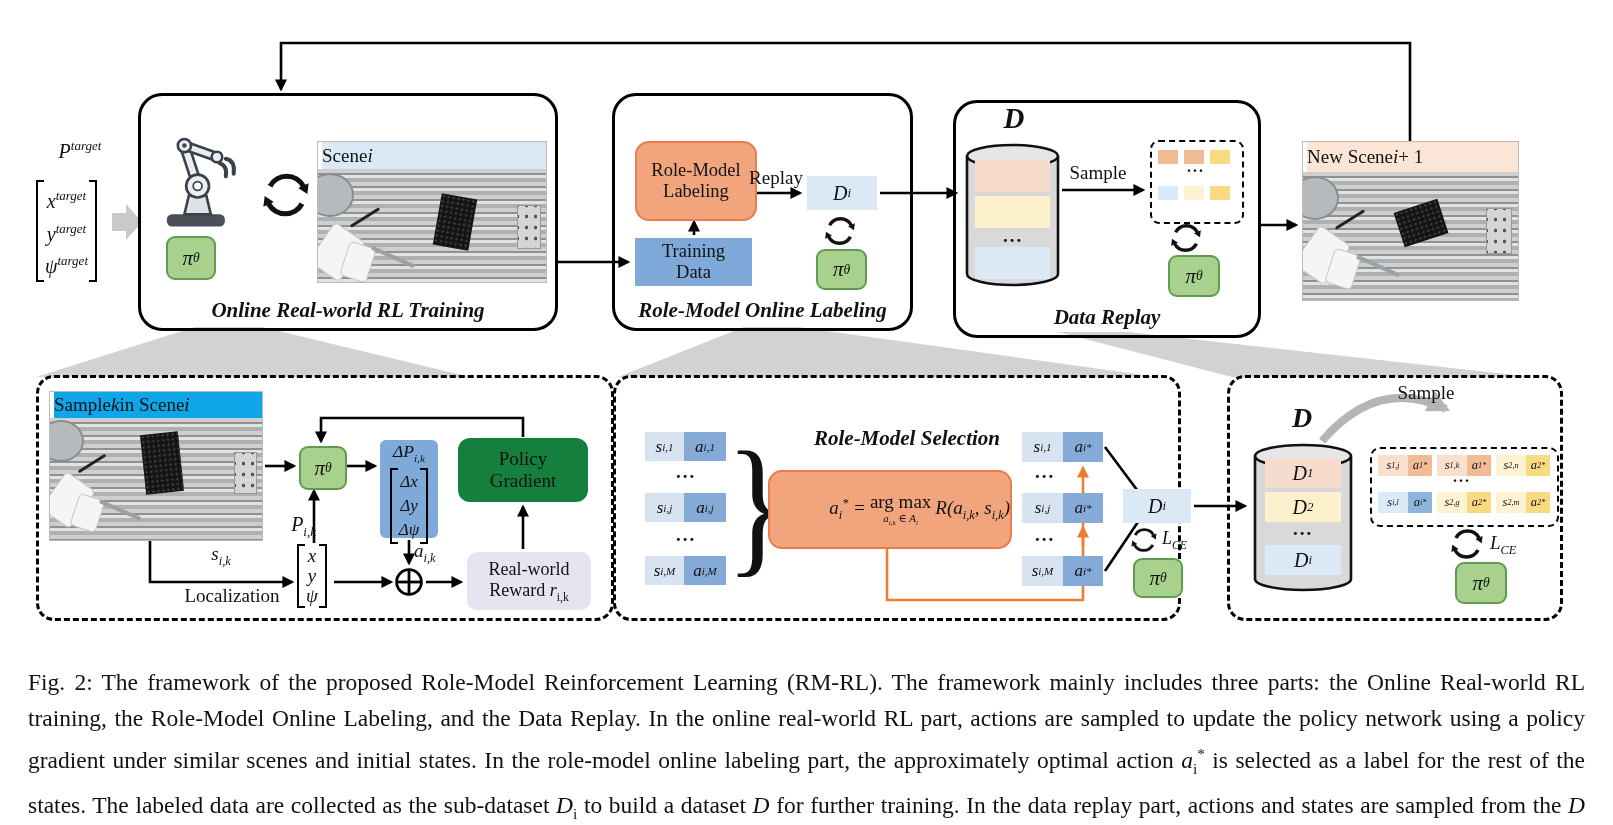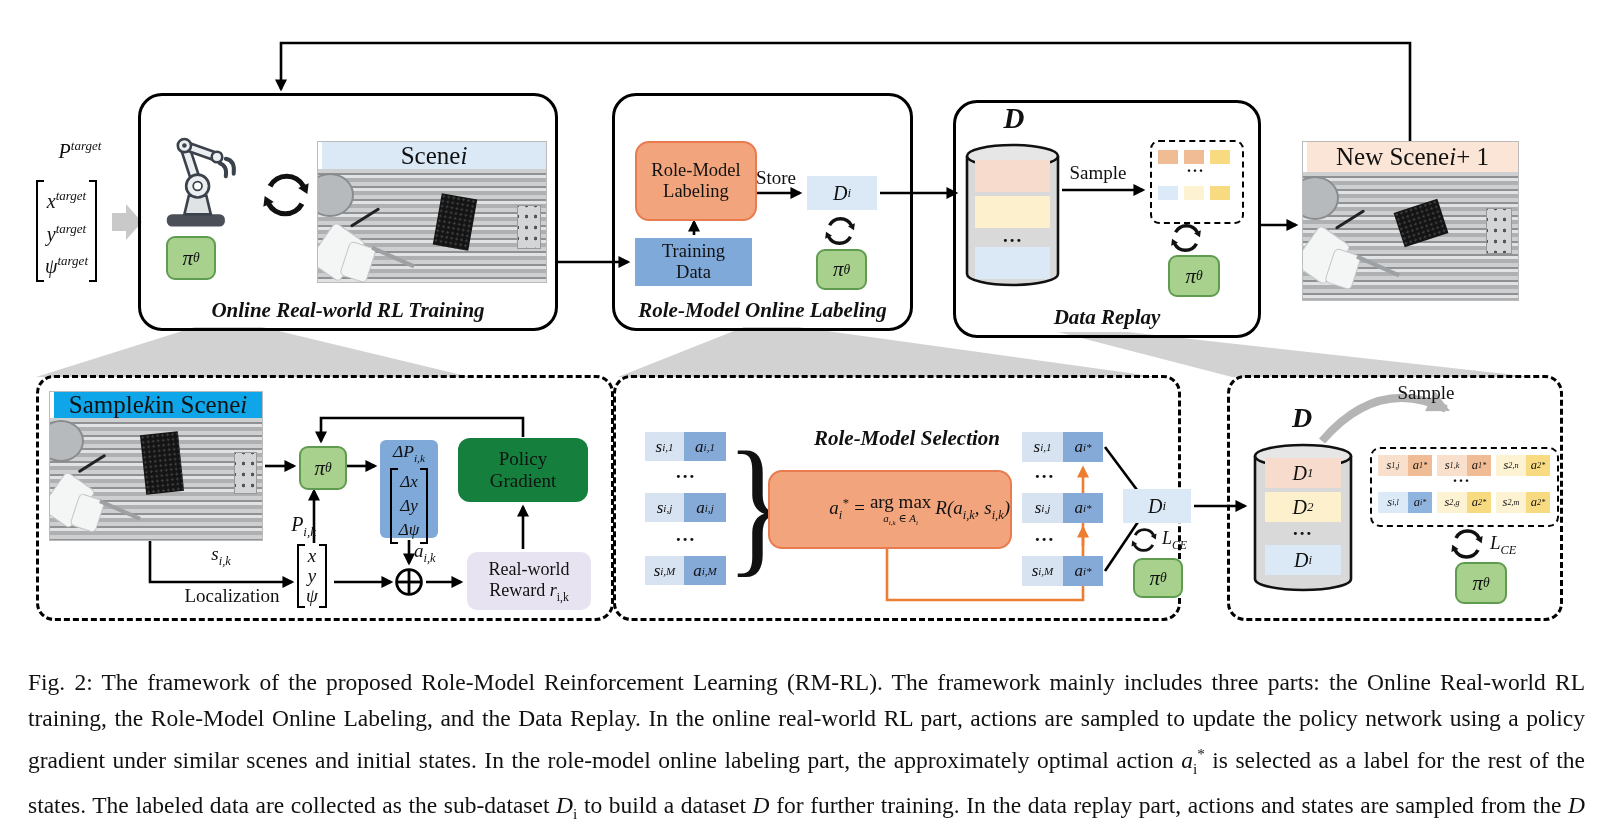--- a/index.html
+++ b/index.html
@@ -18,21 +18,21 @@
   sub{font-size:65%}  sup{font-size:65%}
   .cell{position:absolute;display:flex;align-items:center;justify-content:center;
         font-style:italic;font-size:17px;z-index:3}
   .dots{position:absolute;font-weight:bold;font-size:19px;letter-spacing:2px;z-index:3;text-align:center}
   .mat{position:relative;padding:2px 9px;text-align:center;font-style:italic}
   .mat::before,.mat::after{content:"";position:absolute;top:0;bottom:0;width:6px;border:2.2px solid #000}
   .mat::before{left:0;border-right:none}
   .mat::after{right:0;border-left:none}
   .photo{position:absolute;overflow:hidden;z-index:3;box-shadow:0 0 0 1px #bbb}
   .ph-head{position:absolute;top:0;left:4px;right:0;height:27px;z-index:2;
-           display:flex;align-items:center;justify-content:center;font-size:25px}
+           display:flex;align-items:center;justify-content:flex-start;font-size:19px}
   .ph-body{position:absolute;left:0;right:0;top:27px;bottom:0;
            background:repeating-linear-gradient(180deg,#cdcfd1 0 4px,#8f9193 4px 6px,#e0e2e3 6px 9px,#aeb0b2 9px 13px)}
   .ph-plate{position:absolute;background-color:#141414;
             background-image:radial-gradient(#3d3d3d 1.1px,transparent 1.3px);background-size:5px 5px}
   .ph-joint{position:absolute;background:#b7babc;border-radius:50%;border:2px solid #8a8d8f}
   .ph-arm{position:absolute;background:#f4f5f5;border:1.5px solid #c3c6c8;border-radius:5px}
   .ph-stick{position:absolute;background:#9ea1a3}
   .ph-cable{position:absolute;background:#222;border-radius:2px}
   .ph-bracket{position:absolute;background:#d3d5d6;border:1.5px solid #97999b;
               background-image:radial-gradient(#555 1.5px,transparent 1.7px);background-size:9px 11px;
@@ -161,21 +161,21 @@
     <div class="ph-bracket" style="right:5px;top:32%;width:22px;height:42px"></div>
   </div>
 </div>
 
 <div class="box" style="left:612px;top:93px;width:295px;height:232px">
   <div class="boxtitle">Role-Model Online Labeling</div>
 </div>
 <div class="orangebox ctr" style="left:635px;top:141px;width:118px;height:76px;font-size:18.5px">
   <span style="width:96px">Role-Model Labeling</span>
 </div>
-<div class="lbl" style="left:748px;top:167px;width:56px;text-align:center;font-size:19px">Store</div>
+<div class="lbl" style="left:748px;top:167px;width:56px;text-align:center;font-size:19px">Replay</div>
 <div class="ltblue" style="left:807px;top:176px;width:70px;height:34px">D<sub>i</sub></div>
 <svg class="icon" style="left:820px;top:212px" width="40" height="38" viewBox="0 0 40 40">
   <path d="M9,14 A13,13 0 0 1 32,14" fill="none" stroke="#111" stroke-width="3.6"></path>
   <polygon points="34.7,19.3 35.6,11.9 28.4,15.1" fill="#111"></polygon>
   <path d="M31,26 A13,13 0 0 1 8,26" fill="none" stroke="#111" stroke-width="3.6"></path>
   <polygon points="5.3,20.7 4.4,28.1 11.6,24.9" fill="#111"></polygon>
 </svg>
 <div class="pi" style="left:816px;top:249px;width:47px;height:37px">π<sub>θ</sub></div>
 <div class="bluebox ctr" style="left:635px;top:238px;width:117px;height:48px;font-size:18.5px">
   <span style="width:78px">Training Data</span>

